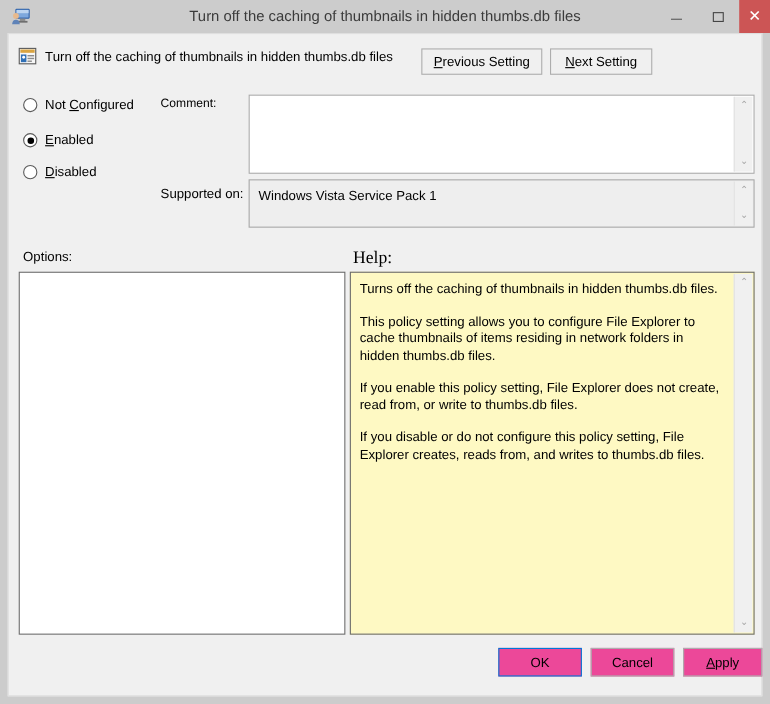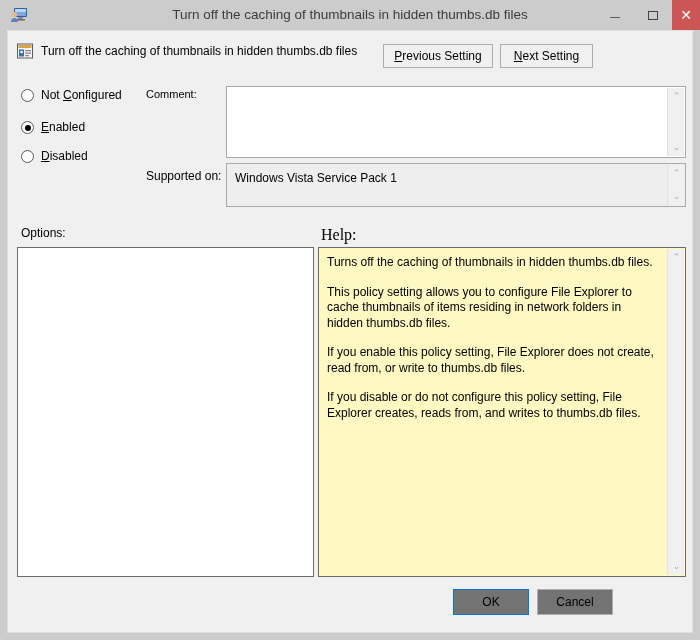--- a/index.html
+++ b/index.html
@@ -272,21 +272,21 @@
   #help-text p {
     margin: 0 0 14px 0;
   }
   #help-text p:last-child { margin-bottom: 0; }
 
   
   .footer-btn {
     position: absolute;
     top: 558px;
     height: 26px;
-    background: #737373;
+    background: #ec4899;
     border: 1px solid #adadad;
     box-sizing: border-box;
     font-family: "Liberation Sans", sans-serif;
     font-size: 12px;
     color: #000000;
     cursor: default;
     text-align: center;
     line-height: 24px;
     padding: 0;
   }
@@ -397,15 +397,16 @@
           <p>If you disable or do not configure this policy setting, File Explorer creates, reads from, and writes to thumbs.db files.</p>
         </div>
       <div class="vscroll">
         <span class="arrow up">⌃</span>
         <span class="arrow down">⌄</span>
       </div>
     </div>
 
     <button class="footer-btn" id="btn-ok">OK</button>
     <button class="footer-btn" id="btn-cancel">Cancel</button>
+    <button class="footer-btn" id="btn-apply"><u>A</u>pply</button>
 
   </div>
 </div>
 
 </body></html>

